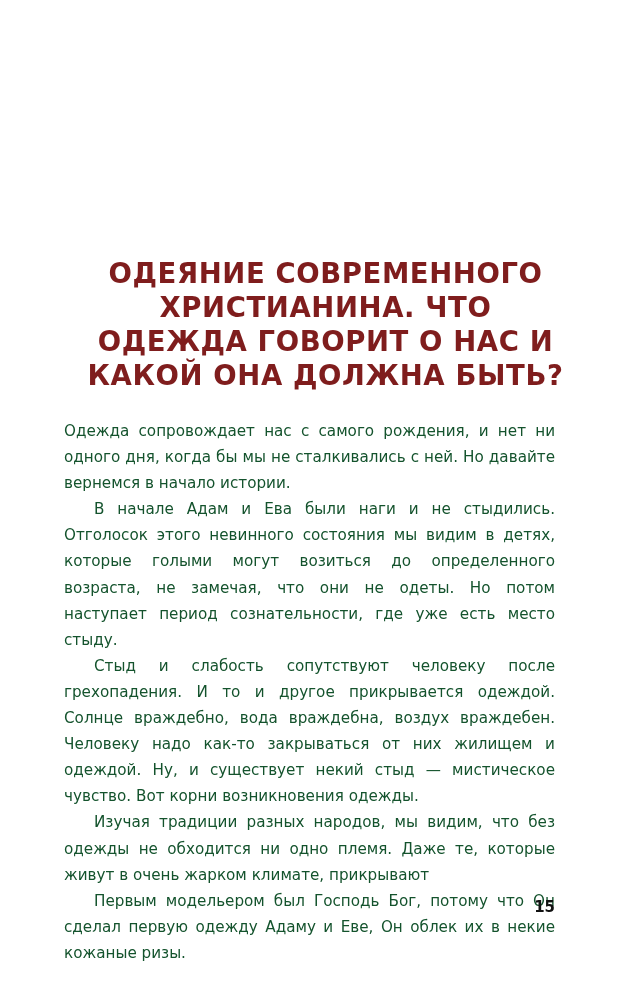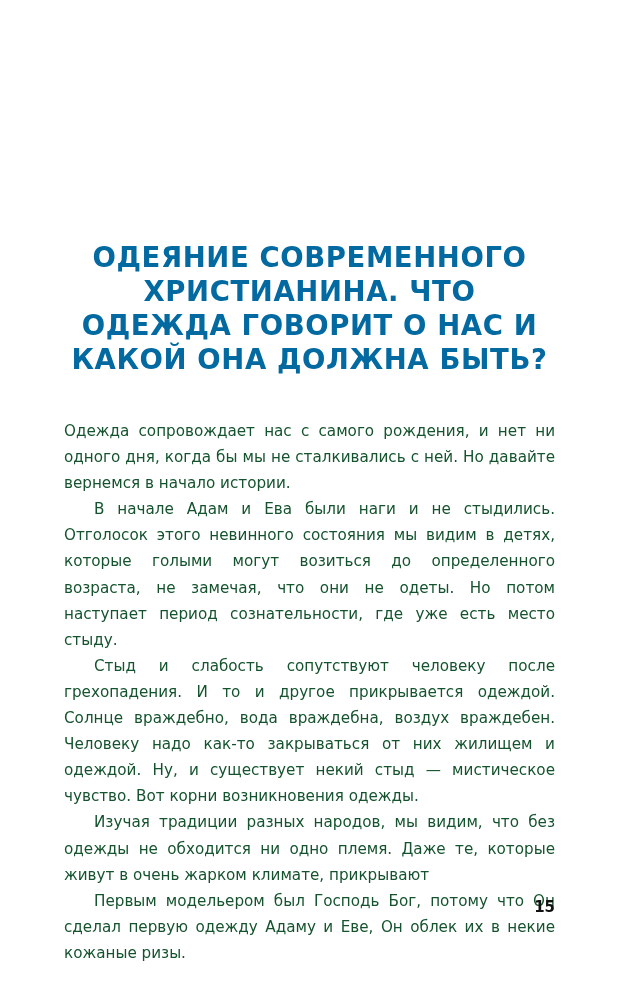--- a/index.html
+++ b/index.html
@@ -22,33 +22,33 @@
     height: 1001px;
     background: #ffffff;
   }
   .content {
     position: absolute;
     left: 64px;
     top: 0;
     width: 491px;
   }
   .chapter-title {
-    margin: 0;
+    margin: 16px;
     padding: 0;
     position: absolute;
     top: 240px;
     left: 0;
     width: 491px;
     text-align: center;
     font-family: "DejaVu Sans", sans-serif;
     font-weight: 800;
     font-size: 27.5px;
     line-height: 34px;
     letter-spacing: 0.6px;
-    color: #0369a1;
+    color: #7f1d1d;
     text-transform: uppercase;
   }
   .body-text {
     position: absolute;
     top: 418px;
     left: 0;
     width: 491px;
   }
   .para {
     margin: 0 0 0 0;

